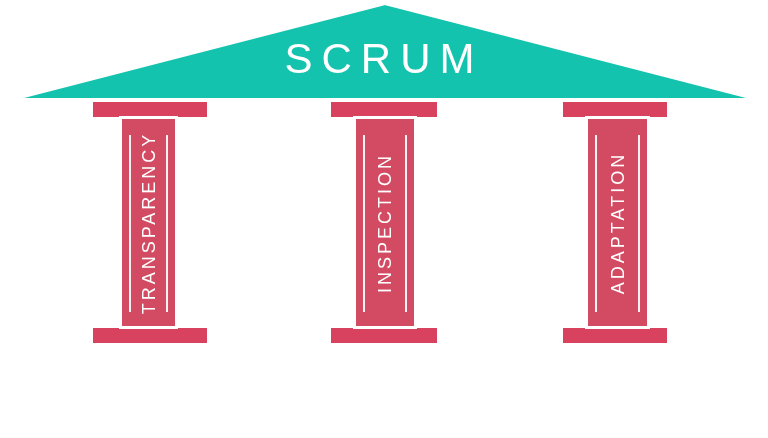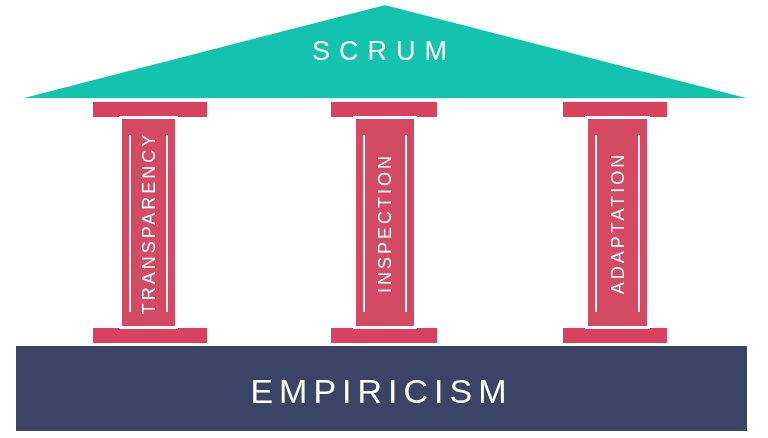--- a/index.html
+++ b/index.html
@@ -33,21 +33,21 @@
     stroke-width: 4;
     stroke-linejoin: round;
   }
   .roof-label {
     position: absolute;
     left: 0;
     right: 0;
     top: 38px;
     text-align: center;
     color: var(--text, #ffffff);
-    font-size: 27px;
+    font-size: 42px;
     font-weight: 400;
     letter-spacing: 9px;
     line-height: 1;
     white-space: nowrap;
   }
 
   
   .pillar {
     position: absolute;
     top: 99px;
@@ -160,17 +160,14 @@
   <div class="pillar p3">
     <div class="cap cap-top"></div>
     <div class="cap cap-bottom"></div>
     <div class="shaft">
       <div class="flute flute-left"></div>
       <div class="flute flute-right"></div>
       <div class="shaft-label">ADAPTATION</div>
     </div>
   </div>
 
-  <div class="base">
-    <div class="base-label">EMPIRICISM</div>
-  </div>
 
 </div>
 
 </body></html>

